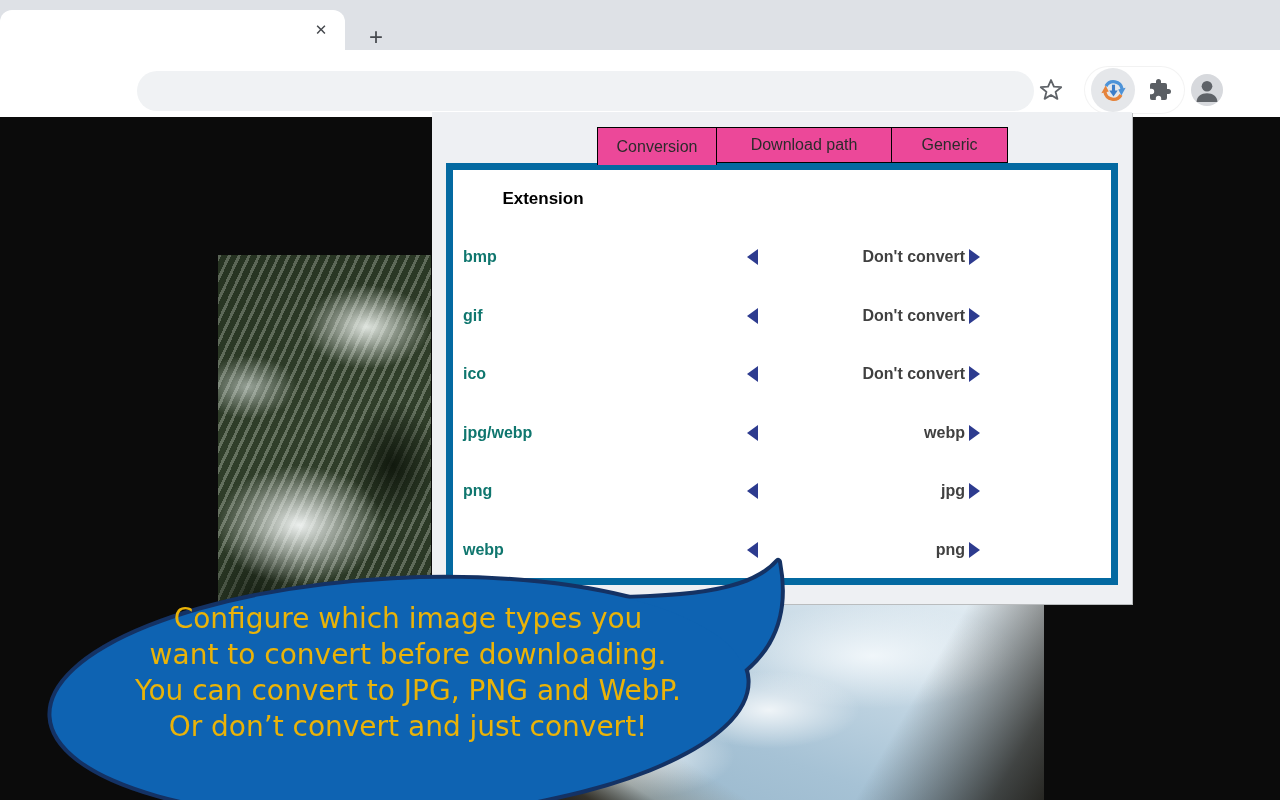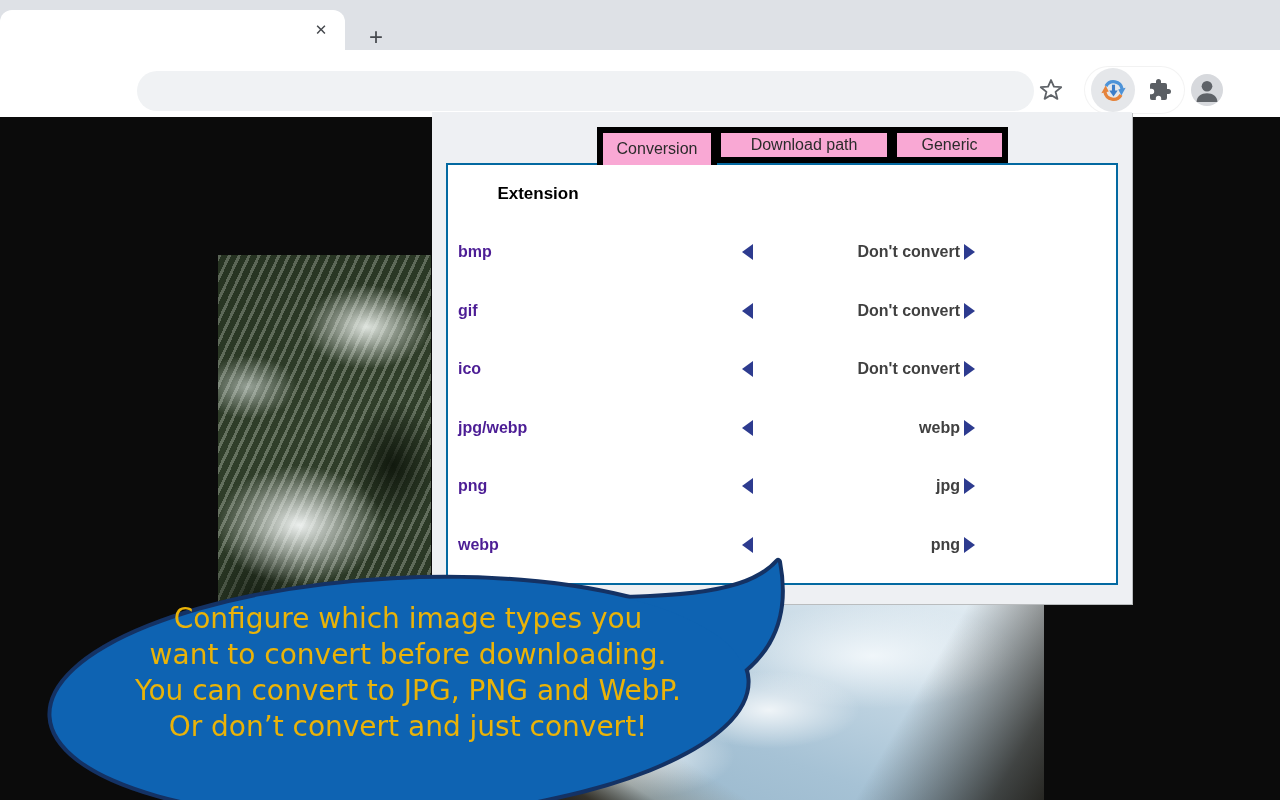--- a/index.html
+++ b/index.html
@@ -52,37 +52,37 @@
       linear-gradient(200deg, #e9f1f6 0%, #c7d9e5 30%, #a6c2d5 60%, #90b1c7 100%); }
   .photo2::after { content:""; position:absolute; inset:0;
     background-image:
       linear-gradient(32deg, #161210 0%, #171310 10%, rgba(45,39,28,.92) 17%, rgba(125,118,100,.45) 24%, rgba(125,118,100,0) 34%),
       linear-gradient(300deg, rgba(24,21,15,.9) 0%, rgba(24,21,15,.75) 7%, rgba(24,21,15,0) 26%); }
 
   
   .popup { position:absolute; left:432px; top:112px; width:700px; height:492px;
            background:#eef0f3; box-shadow:1px 1px 0 #b9bcbe; z-index:5; }
   .ptabs { position:absolute; left:165px; top:15px; display:flex; z-index:3; }
-  .ptab { height:36px; border:6px solid #000000; background:#f9a8d4; color:#2b2b2b;
+  .ptab { height:36px; border:1px solid #000000; background:#ec4899; color:#2b2b2b;
           font-size:16px; display:flex; align-items:center; justify-content:center; cursor:default; }
   .ptab + .ptab { margin-left:-2px; }
   .ptab.t0 { width:120px; }
   .ptab.t1 { width:178px; }
   .ptab.t2 { width:117px; }
   .ptab.active { height:38px; border-bottom:none; z-index:4; }
   .panel { position:absolute; left:14px; top:51px; width:672px; height:422px;
-           border:2px solid #0369a1; background:#fff; z-index:2; }
+           border:7px solid #0369a1; background:#fff; z-index:2; }
   .hdrrow { position:relative; height:58px; }
   .hdr { position:absolute; top:50%; transform:translateY(-50%); font-weight:bold;
          font-size:17px; color:#000; text-align:center; }
   .hdr.h1 { left:10px; width:160px; }
   .hdr.h2 { left:262px; width:300px; }
   .convrow { position:relative; height:58.5px; }
   .extlabel { position:absolute; left:10px; top:50%; transform:translateY(-50%);
-              font-weight:bold; font-size:16px; color:#4c1d95; }
+              font-weight:bold; font-size:16px; color:#0f766e; }
   .convval { position:absolute; left:312px; width:200px; top:50%; transform:translateY(-50%);
              font-weight:bold; font-size:16px; color:#404040; text-align:right; }
   .arrowbtn { position:absolute; top:50%; transform:translateY(-50%); width:16px; height:18px; cursor:pointer; }
   .arrowbtn.left { left:292px; }
   .arrowbtn.right { left:514px; }
   .arrowbtn i { position:absolute; top:1px; width:0; height:0; border-top:8px solid transparent; border-bottom:8px solid transparent; }
   .arrowbtn.left i { left:2px; border-right:11px solid #2d3b8f; }
   .arrowbtn.right i { left:2px; border-left:11px solid #2d3b8f; }
 
   

